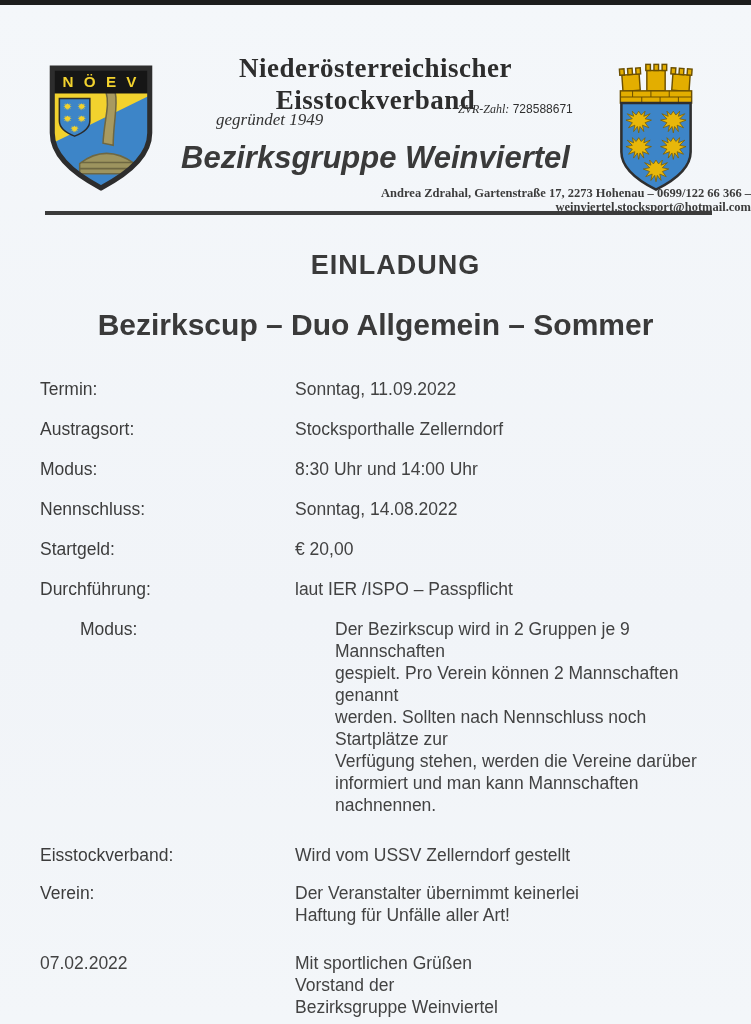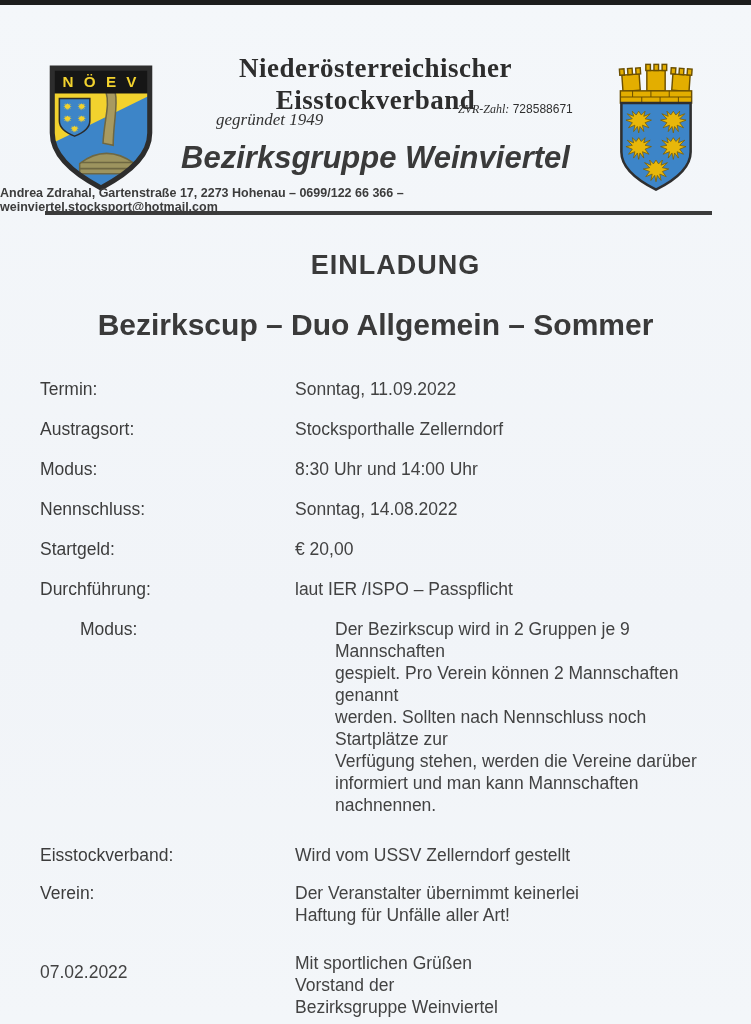--- a/index.html
+++ b/index.html
@@ -38,22 +38,22 @@
   .zvr .zvr-label{font-family:"Liberation Serif",serif;font-style:italic;}
   .zvr .zvr-value{font-family:"Liberation Sans",sans-serif;}
   .group-name{
     position:absolute;left:0;right:0;top:140px;
     text-align:center;
     font-weight:700;font-style:italic;
     font-size:31px;color:#3a3a3a;
   }
   .contact{
     position:absolute;left:0;right:0;top:186px;
-    text-align:left;
-    font-weight:700;font-size:12.5px;line-height:14px;color:#3c3c3c;
+    text-align:right;
+    font-weight:700;font-size:12.5px;line-height:14px;color:#3c3c3c;font-family:Liberation Serif, serif;
   }
   .header-rule{
     position:absolute;left:45px;right:39px;top:211px;
     height:4px;background:#3b3b3b;
   }
 
   
   .title{
     position:absolute;left:0;right:0;top:250px;margin:0;
     text-align:center;
@@ -70,21 +70,21 @@
   .row{display:flex;margin-bottom:18px;font-size:17.5px;}
   .row .label{width:255px;flex:0 0 255px;font-weight:400;line-height:22px;color:#3c3c3c;}
   .row .value{flex:1;line-height:22px;color:#424242;}
   .row-modus{margin-bottom:28px;margin-left:40px;}
   .row-schiedsrichter{margin-bottom:16px;}
   .row-haftung{margin-bottom:16px;}
   .contact-icon{font-family:"DejaVu Sans",sans-serif;font-size:16px;}
 
   
   .closing{position:absolute;left:40px;top:952px;right:24px;display:flex;font-size:17.5px;}
-  .closing .date{width:255px;flex:0 0 255px;line-height:22px;color:#424242;margin-top:9px;}
+  .closing .date{width:255px;flex:0 0 255px;line-height:22px;color:#424242;}
   .closing .sign{flex:1;line-height:22px;color:#424242;}
 </style>
 </head>
 <body>
 
 <div class="page">
   <div class="scan-edge"></div>
 
   <div class="logo logo-left">
     <svg width="112" height="132" viewBox="0 0 110 130">

